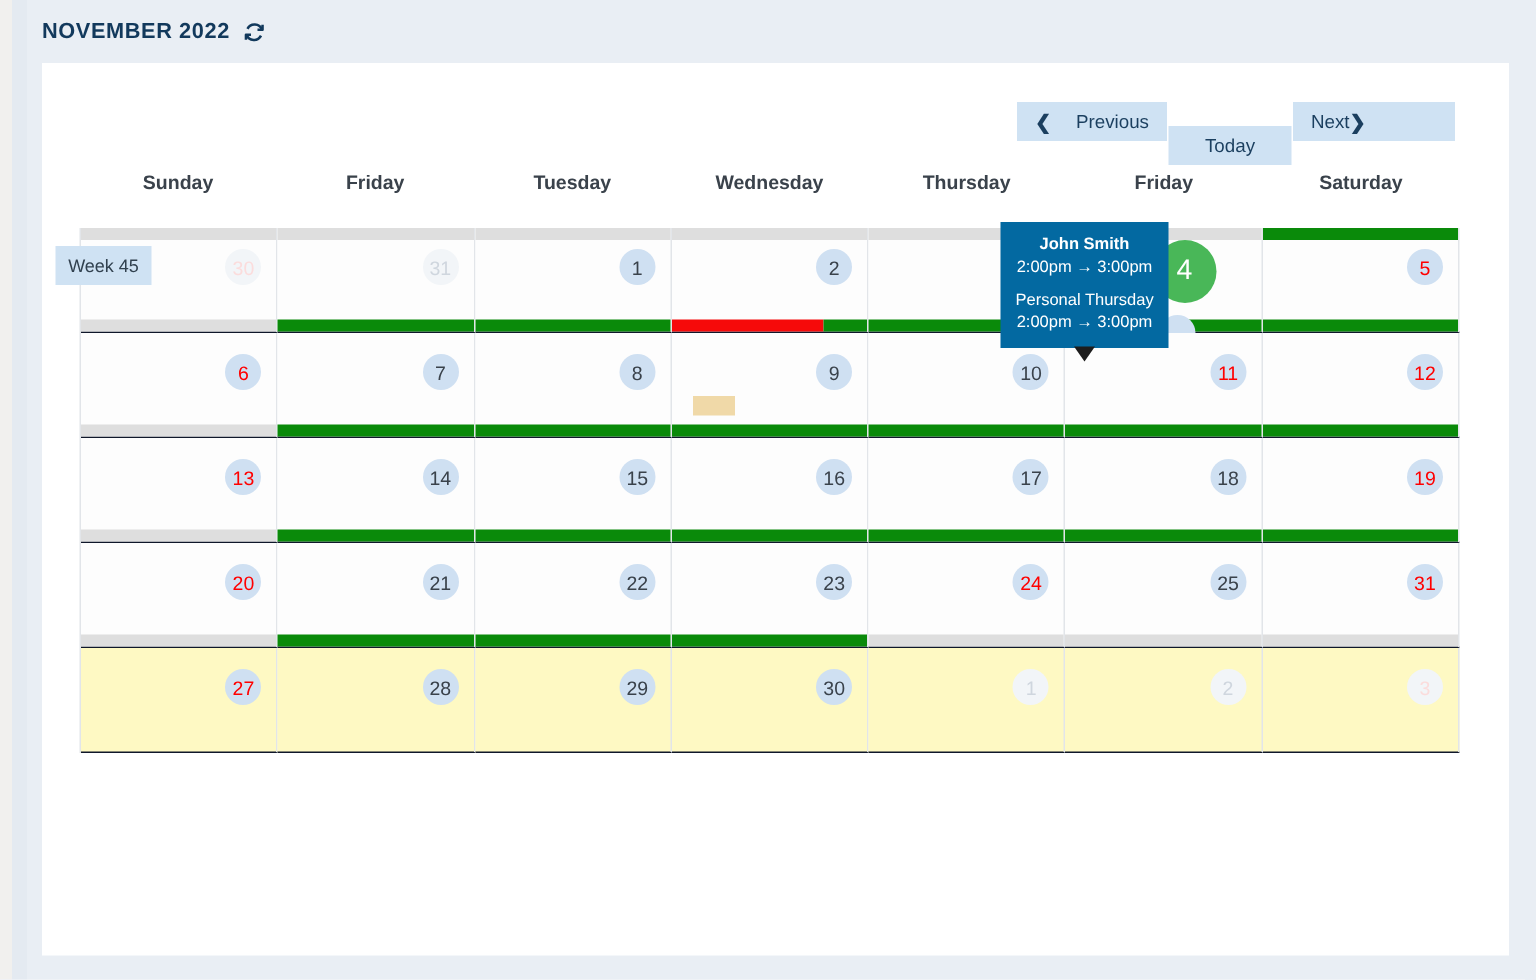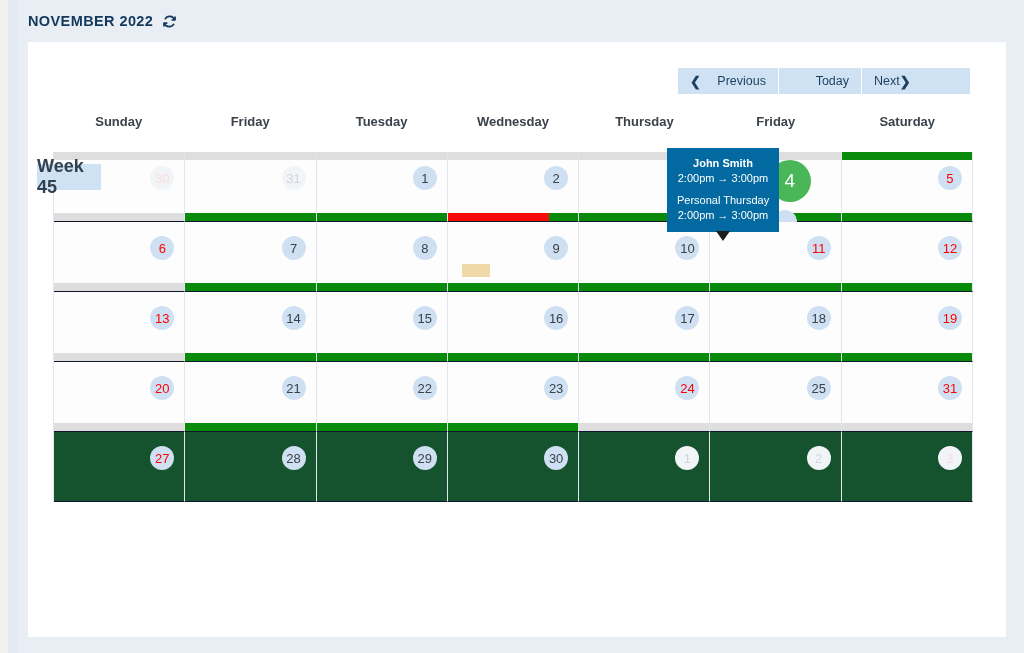--- a/index.html
+++ b/index.html
@@ -57,21 +57,21 @@
     height: 26px;
     font-family: "Liberation Sans", sans-serif;
     font-size: 12.5px;
     color: #1b3f5f;
     cursor: pointer;
     display: flex; align-items: center;
     padding: 0 12px;
     white-space: nowrap;
   }
   .nav-btn.prev { width: 100px; justify-content: space-between; }
-  .nav-btn.today { width: 82px; justify-content: flex-end; }
+  .nav-btn.today { width: 82px; justify-content: center; margin-top: 16px; }
   .nav-btn.next { width: 108px; }
   .chev { font-size: 13px; font-weight: bold; color: #1b3f5f; }
 
   
   .dow-row {
     position: absolute; left: 25px; top: 72px; width: 920px;
     display: flex;
   }
   .dow {
     flex: 1 1 0; text-align: center;
@@ -86,21 +86,21 @@
   }
   .week-row { position: relative; display: flex; width: 100%; }
   .daycell {
     flex: 1 1 0;
     position: relative;
     height: 70px;
     border-right: 1px solid #e2e5e9;
     border-bottom: 1px solid #0f172a;
     background: #fdfdfd;
   }
-  .daycell.plain { background: #14532d; }
+  .daycell.plain { background: #fef9c3; }
 
   
   .bar {
     position: absolute; left: 0; width: 100%; height: 8px;
     display: flex;
   }
   .bar.top { top: 0; }
   .bar.bot { bottom: 0; }
   .seg { height: 100%; }
   .seg.gray  { background: #dedede; }
@@ -132,23 +132,22 @@
     width: 28px; height: 13px;
     background: #f0d9a8;
   }
 
   
   .week-tag {
     position: absolute; left: 8px;
     width: 64px; height: 26px;
     background: #cfe2f3;
     display: flex; align-items: center; justify-content: center;
-    font-size: 18px; color: #31414f;
+    font-size: 12px; color: #31414f;
     z-index: 5;
-    font-weight: bold;
   }
 
   
   .tooltip {
     position: absolute; left: 667px; top: 148px;
     width: 112px;
     background: #0369a1; color: #ffffff;
     padding: 8px 10px 9px 10px;
     font-size: 11px; line-height: 15px; text-align: center;
     z-index: 20;

